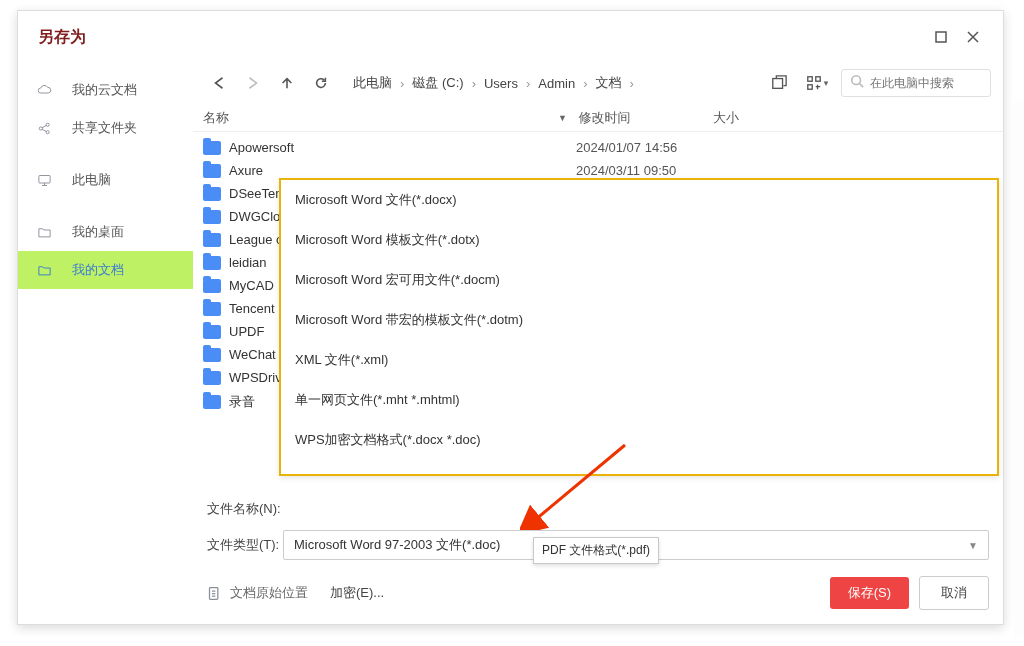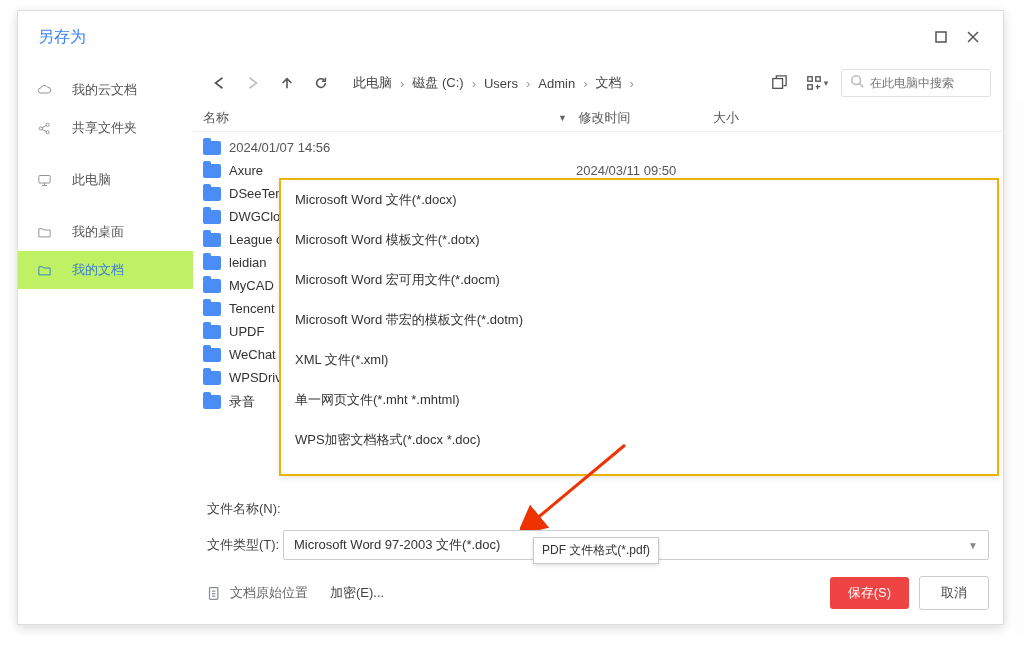--- a/index.html
+++ b/index.html
@@ -1,19 +1,19 @@
 <!DOCTYPE html>
 <html><head>
 <meta charset="utf-8">
 <style>
   * { box-sizing: border-box; margin: 0; padding: 0; font-family: "Microsoft YaHei", "Segoe UI", sans-serif; }
   body { background: #fff; width: 1024px; height: 646px; overflow: hidden; position: relative; }
   .dialog { position: absolute; left: 17px; top: 10px; width: 987px; height: 615px; background: #fff; border: 1px solid #ddd; box-shadow: 0 3px 10px rgba(0,0,0,0.15); display: flex; flex-direction: column; }
   .titlebar { display: flex; align-items: center; padding: 12px 14px 12px 20px; }
-  .title { font-size: 16px; font-weight: 400; color: #3b82f6; }
+  .title { font-size: 16px; font-weight: 700; color: #7f1d1d; }
   .tb-spacer { flex: 1; }
   .tb-btn { width: 32px; height: 28px; display: flex; align-items: center; justify-content: center; color: #555; font-size: 14px; }
   .tb-btn svg { width: 12px; height: 12px; stroke: #555; stroke-width: 1.5; fill: none; }
   .body-row { flex: 1; display: flex; min-height: 0; }
   .sidebar { width: 175px; background: #fff; padding-top: 8px; }
   .side-item { display: flex; align-items: center; gap: 20px; padding: 10px 18px; font-size: 13px; color: #555; cursor: default; }
   .side-item.active { background: #bef264; color: #3a7bd5; }
   .side-item .sicon { width: 16px; height: 16px; display: flex; align-items: center; justify-content: center; }
   .side-item .sicon svg { width: 15px; height: 15px; stroke: #8a8f99; stroke-width: 1.5; fill: none; }
   .side-item.active .sicon svg { stroke: #3a7bd5; }
@@ -200,20 +200,21 @@
         <div class="col-date col-header"><span class="sort-caret">▼</span>&nbsp;<span>修改时间</span></div>
         <div class="col-size col-header">
             <span>大小</span>
           </div>
       </div>
 
       <div class="file-list" id="file-list">
 
         <div class="file-row">
             <div class="folder-icon"></div>
+            <div class="fr-name">Apowersoft</div>
             <div class="fr-date">2024/01/07 14:56</div>
           </div>
           <div class="file-row">
             <div class="folder-icon"></div>
             <div class="fr-name">Axure</div>
             <div class="fr-date">2024/03/11 09:50</div>
           </div>
           <div class="file-row">
             <div class="folder-icon"></div>
             <div class="fr-name">DSeeTem</div>

